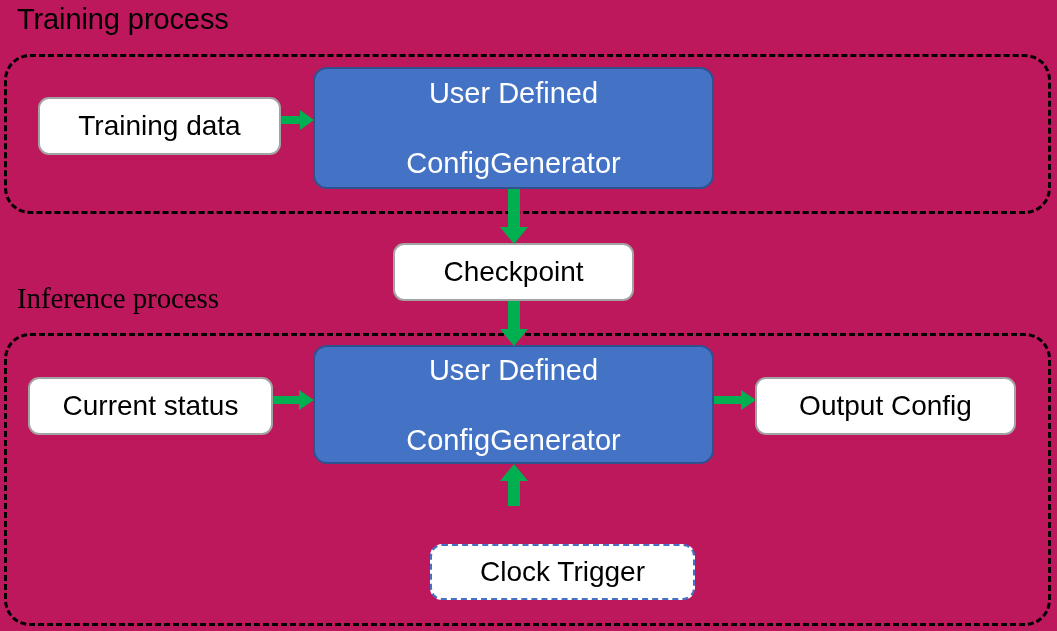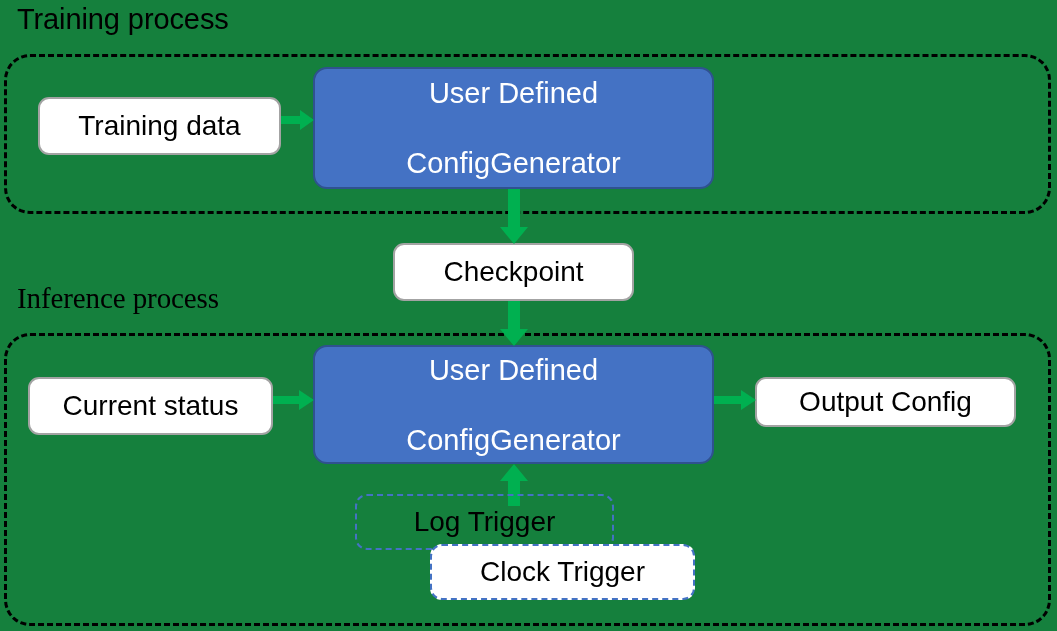--- a/index.html
+++ b/index.html
@@ -9,21 +9,21 @@
     background: #ffffff;
   }
   body {
     font-family: "Liberation Sans", "DejaVu Sans", sans-serif;
     -webkit-font-smoothing: antialiased;
   }
   #canvas {
     position: relative;
     width: 1057px;
     height: 631px;
-    background: #15803d;
+    background: #be185d;
     overflow: hidden;
   }
 
   
   .section-title {
     position: absolute;
     font-size: 29px;
     line-height: 34px;
     color: #000000;
     white-space: nowrap;
@@ -60,21 +60,21 @@
     align-items: center;
     justify-content: center;
     color: #000000;
     font-size: 28px;
     line-height: 1.15;
     white-space: nowrap;
   }
   #node-training-data { left: 38px;  top: 97px;  width: 243px; height: 58px; }
   #node-checkpoint    { left: 393px; top: 243px; width: 241px; height: 58px; }
   #node-current-status{ left: 28px;  top: 377px; width: 245px; height: 58px; }
-  #node-output-config { left: 755px; top: 377px; width: 261px; height: 50px; }
+  #node-output-config { left: 755px; top: 377px; width: 261px; height: 58px; }
 
   
   .block-primary {
     position: absolute;
     box-sizing: border-box;
     background: #4472C4;
     border: 2px solid #2F528F;
     border-radius: 14px;
     display: flex;
     flex-direction: column;
@@ -145,21 +145,20 @@
 
   <div class="node" id="node-checkpoint">Checkpoint</div>
 
   <div class="block-primary" id="block-infer-generator">
     <span>User Defined</span>
     <span>ConfigGenerator</span>
   </div>
 
   <div class="node" id="node-output-config">Output Config</div>
 
-  <div class="trigger" id="node-log-trigger">Log Trigger</div>
 
   <div class="trigger" id="node-clock-trigger">Clock Trigger</div>
 
   <div class="arrow" id="arrow-train-data-to-block">
     <svg width="34" height="24" viewBox="0 0 34 24">
       <path d="M0 8 H19 V2 L33 12 L19 22 V16 H0 Z" fill="#00B050"></path>
     </svg>
   </div>
 
   <div class="arrow" id="arrow-block-to-checkpoint">

